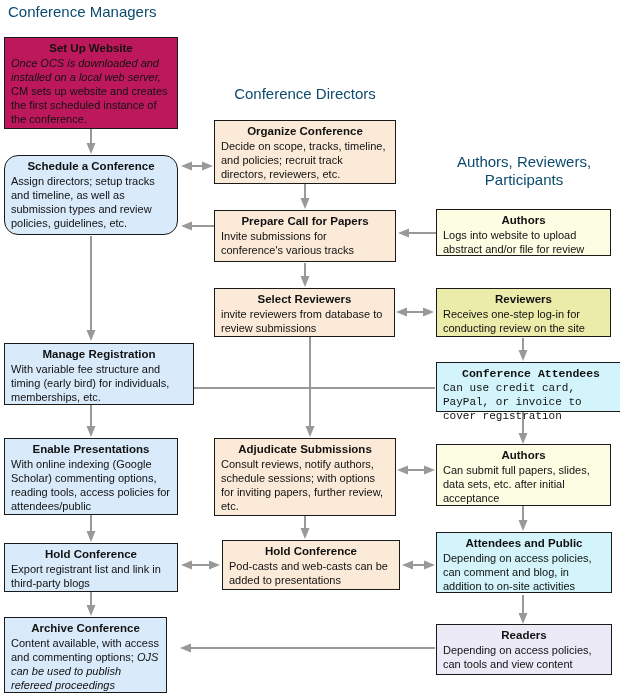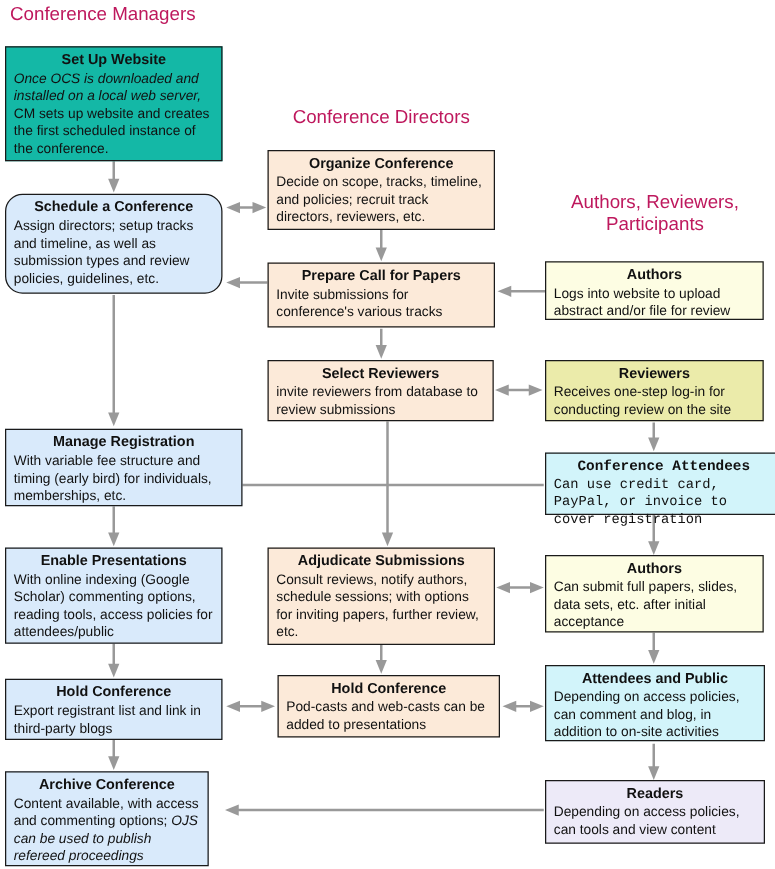--- a/index.html
+++ b/index.html
@@ -2,21 +2,21 @@
 <html><head>
 <meta charset="utf-8">
 <style>
   html,body{margin:0;padding:0;background:#ffffff;}
   #canvas{
     position:relative;width:620px;height:695px;background:#ffffff;
     font-family:"Liberation Sans","DejaVu Sans",sans-serif;color:#111;
     overflow:hidden;
   }
   #arrow-layer{position:absolute;left:0;top:0;width:620px;height:695px;z-index:0;}
-  .heading{position:absolute;z-index:2;font-size:15px;color:#be185d;line-height:18px;}
+  .heading{position:absolute;z-index:2;font-size:15px;color:#0c4a6e;line-height:18px;}
   #h-managers{left:8px;top:3px;width:190px;text-align:left;}
   #h-directors{left:214px;top:85px;width:182px;text-align:center;}
   #h-participants{left:436px;top:153px;width:176px;text-align:center;}
   .box{
     position:absolute;z-index:1;box-sizing:border-box;
     border:1.5px solid #1a1a1a;background:#eee;
   }
   .box-title{font-size:11.5px;font-weight:bold;text-align:center;line-height:15px;padding:3px 2px 0 2px;}
   .box-body{font-size:11px;line-height:14px;padding:0 5px 2px 6px;text-align:left;}
   .it{font-style:italic;}
@@ -141,21 +141,21 @@
         <line class="ar" x1="191" y1="565" x2="210" y2="565"></line>
         <path class="ah" d="M181,565 l11,-4.5 v9 z"></path>
         <path class="ah" d="M220,565 l-11,-4.5 v9 z"></path>
       </g>
   </svg>
 
   <div id="h-managers" class="heading">Conference Managers</div>
   <div id="h-directors" class="heading">Conference Directors</div>
   <div id="h-participants" class="heading">Authors, Reviewers, Participants</div>
 
-  <div id="b-setup" class="box" style="background-color: #14b8a6;">
+  <div id="b-setup" class="box" style="background-color: #be185d;">
     <div class="box-title">Set Up Website</div>
     <div class="box-body"><span class="it">Once OCS is downloaded and installed on a local web server,</span><span> CM sets up website and creates the first scheduled instance of the conference.</span></div>
   </div>
 
   <div id="b-schedule" class="box" style="background-color: rgb(217, 234, 251); border-radius: 14px;">
     <div class="box-title">Schedule a Conference</div>
     <div class="box-body">Assign directors; setup tracks and timeline, as well as submission types and review policies, guidelines, etc.</div>
   </div>
 
   <div id="b-manage" class="box" style="background-color: rgb(217, 234, 251);">

